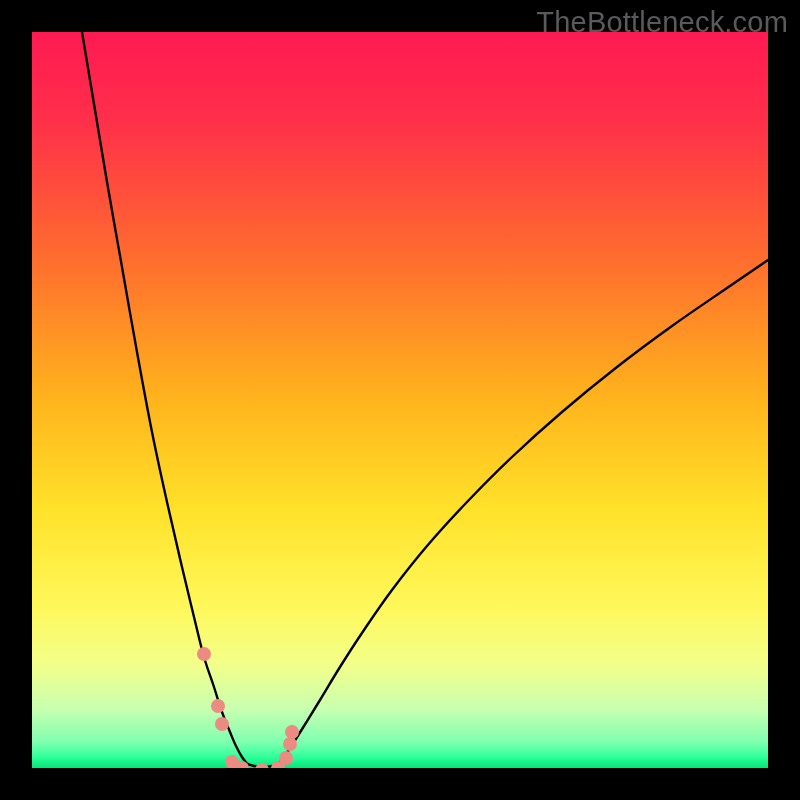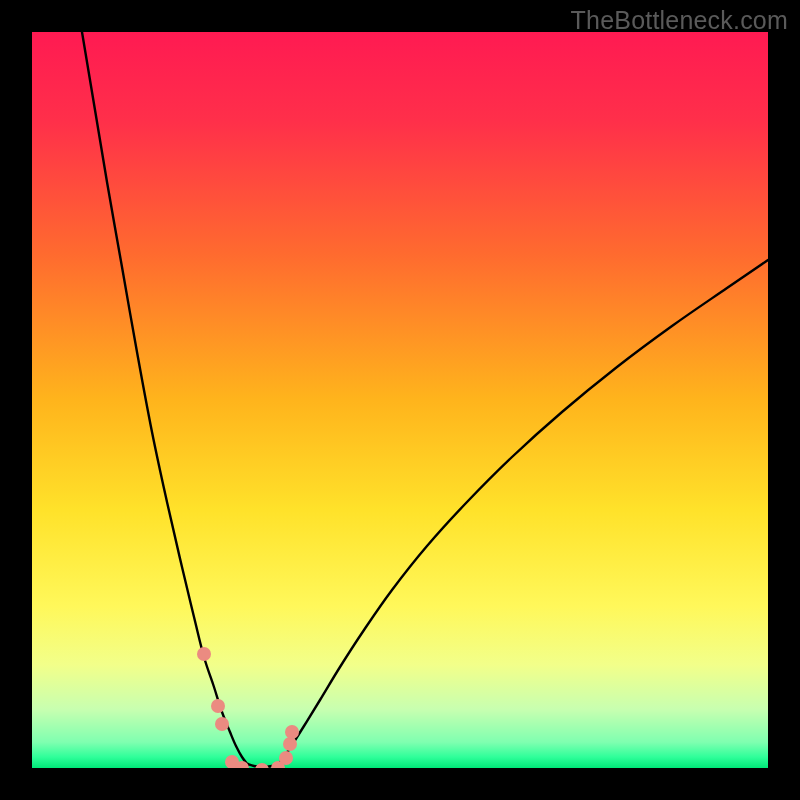--- a/index.html
+++ b/index.html
@@ -38,21 +38,21 @@
     left: 0;
     top: 0;
     width: 100%;
     height: 100%;
   }
   .watermark {
     position: absolute;
     top: 6px;
     right: 12px;
     font-family: Arial, Helvetica, sans-serif;
-    font-size: 25px;
+    font-size: 29px;
     color: #5a5a5a;
     letter-spacing: 0.2px;
     font-weight: 500;
   }
 </style>
 </head>
 <body>
 
 <div class="frame">
 

